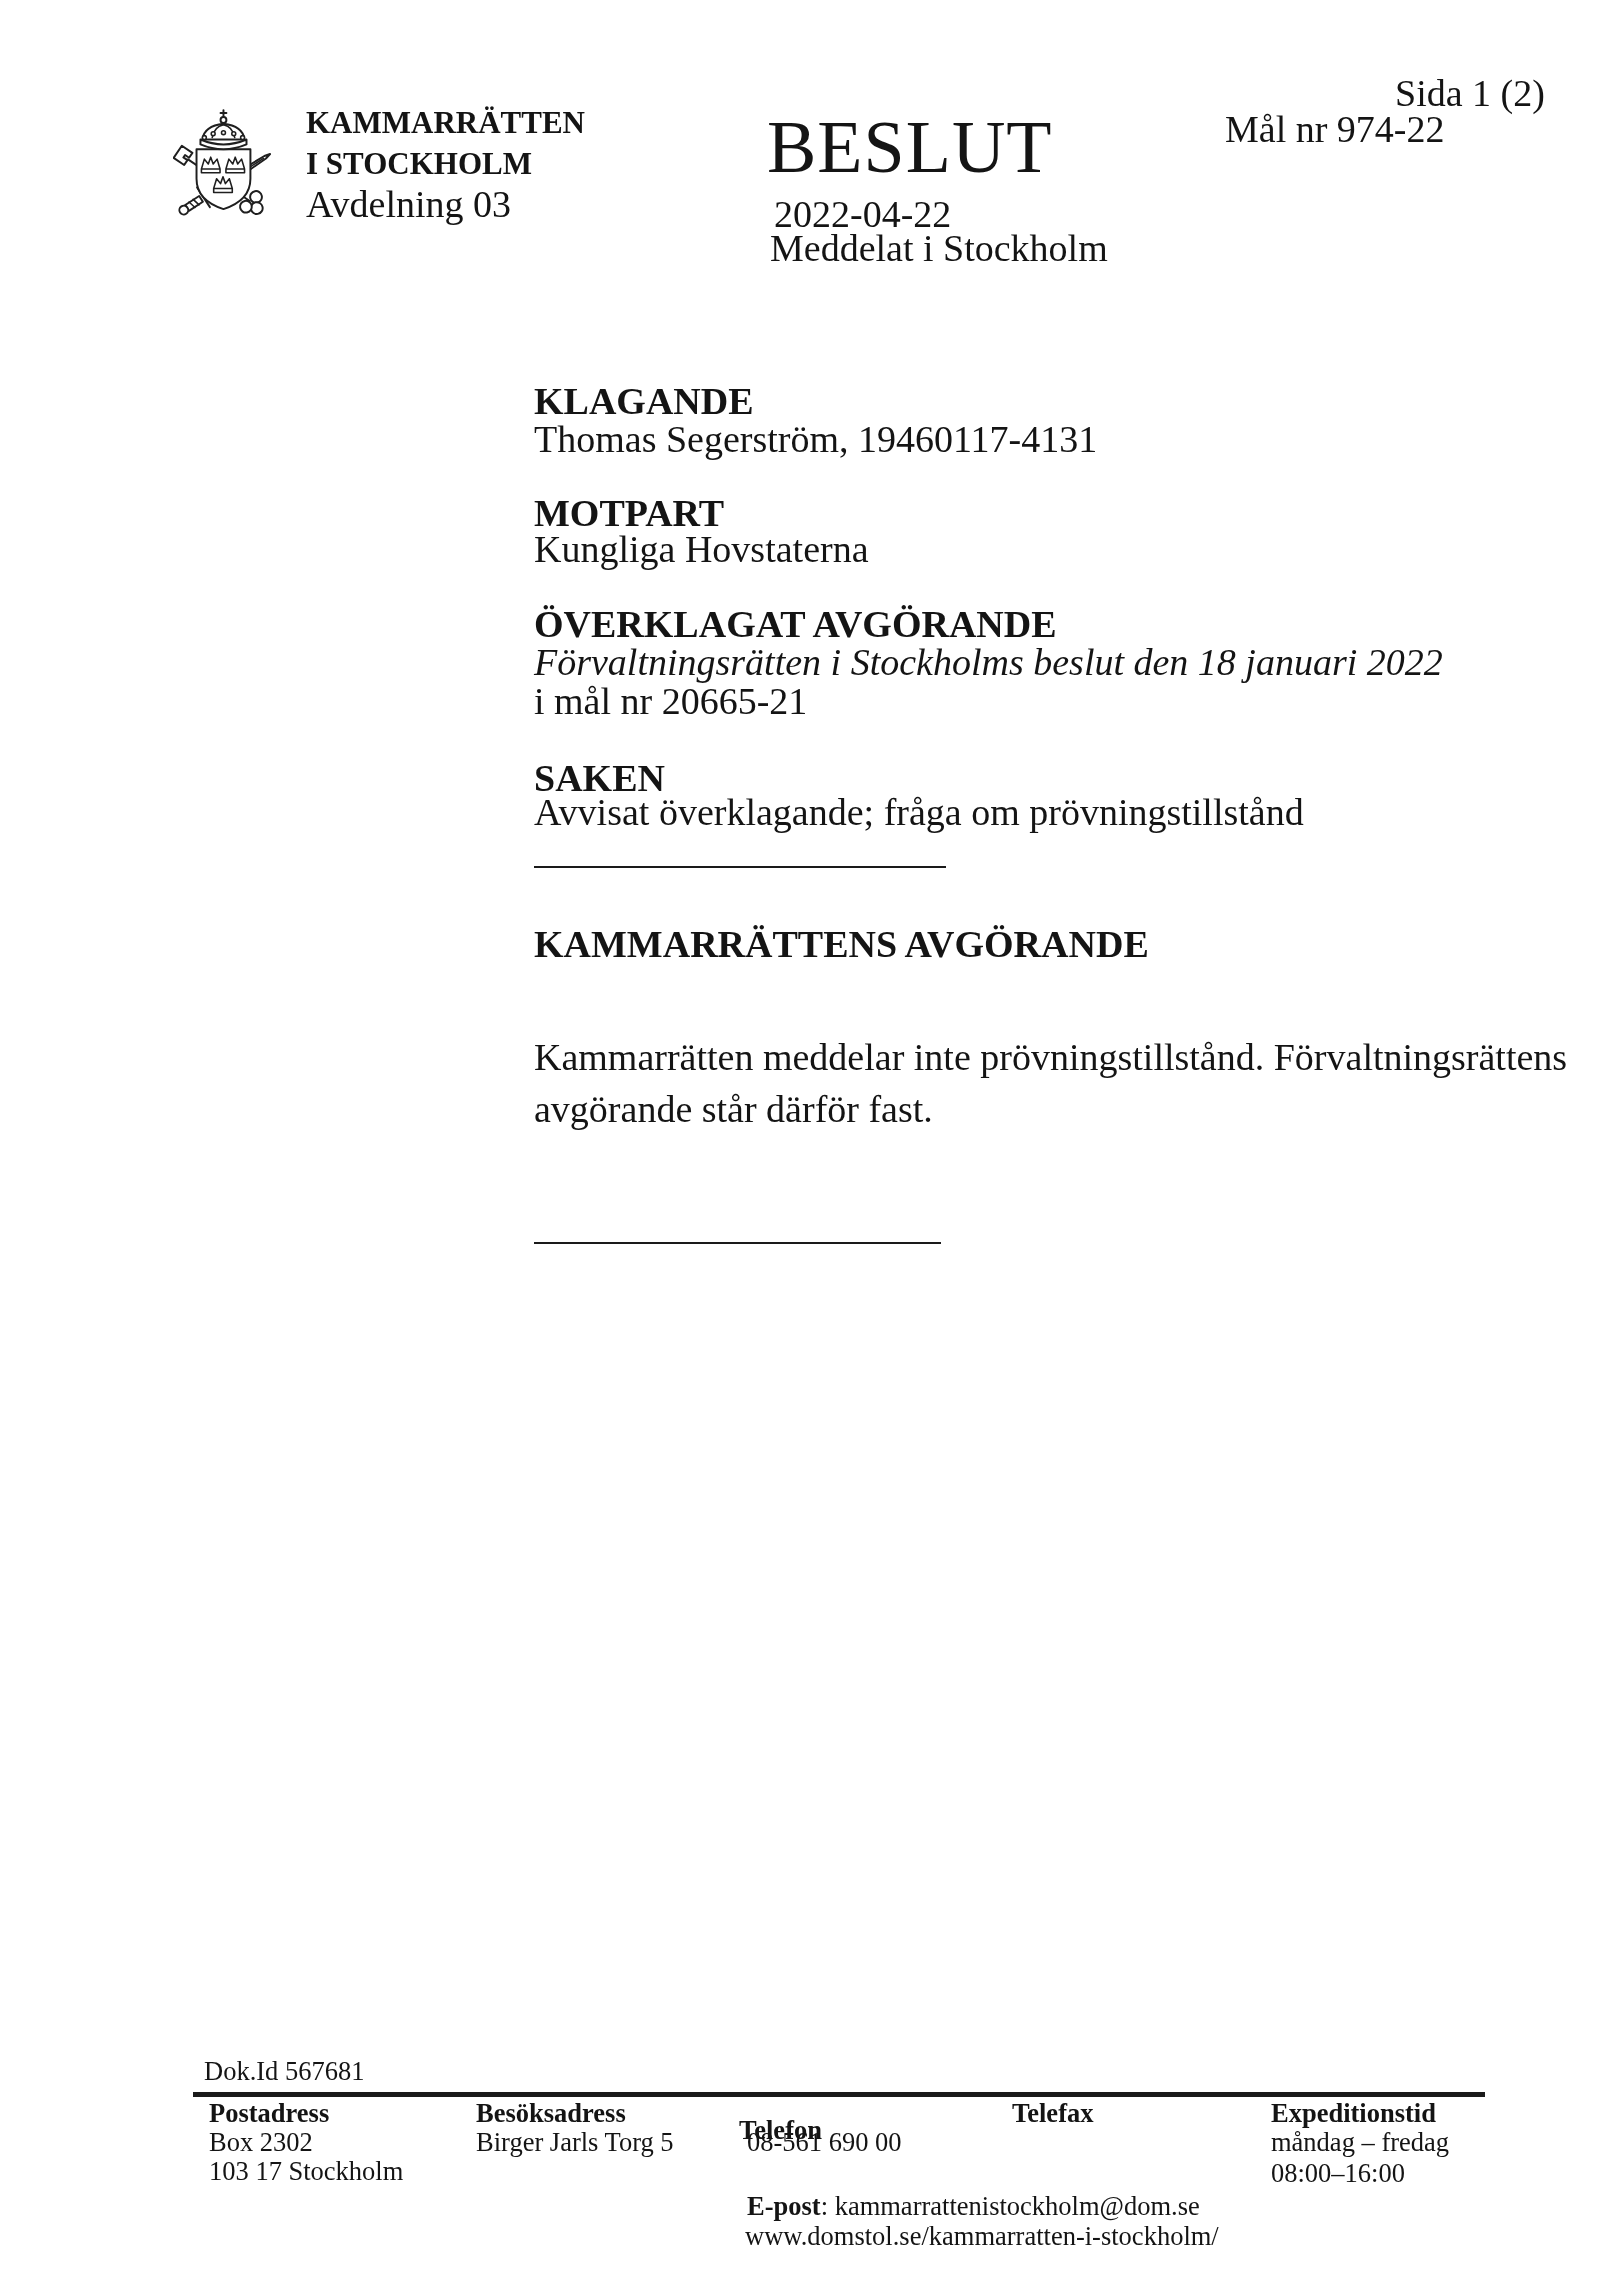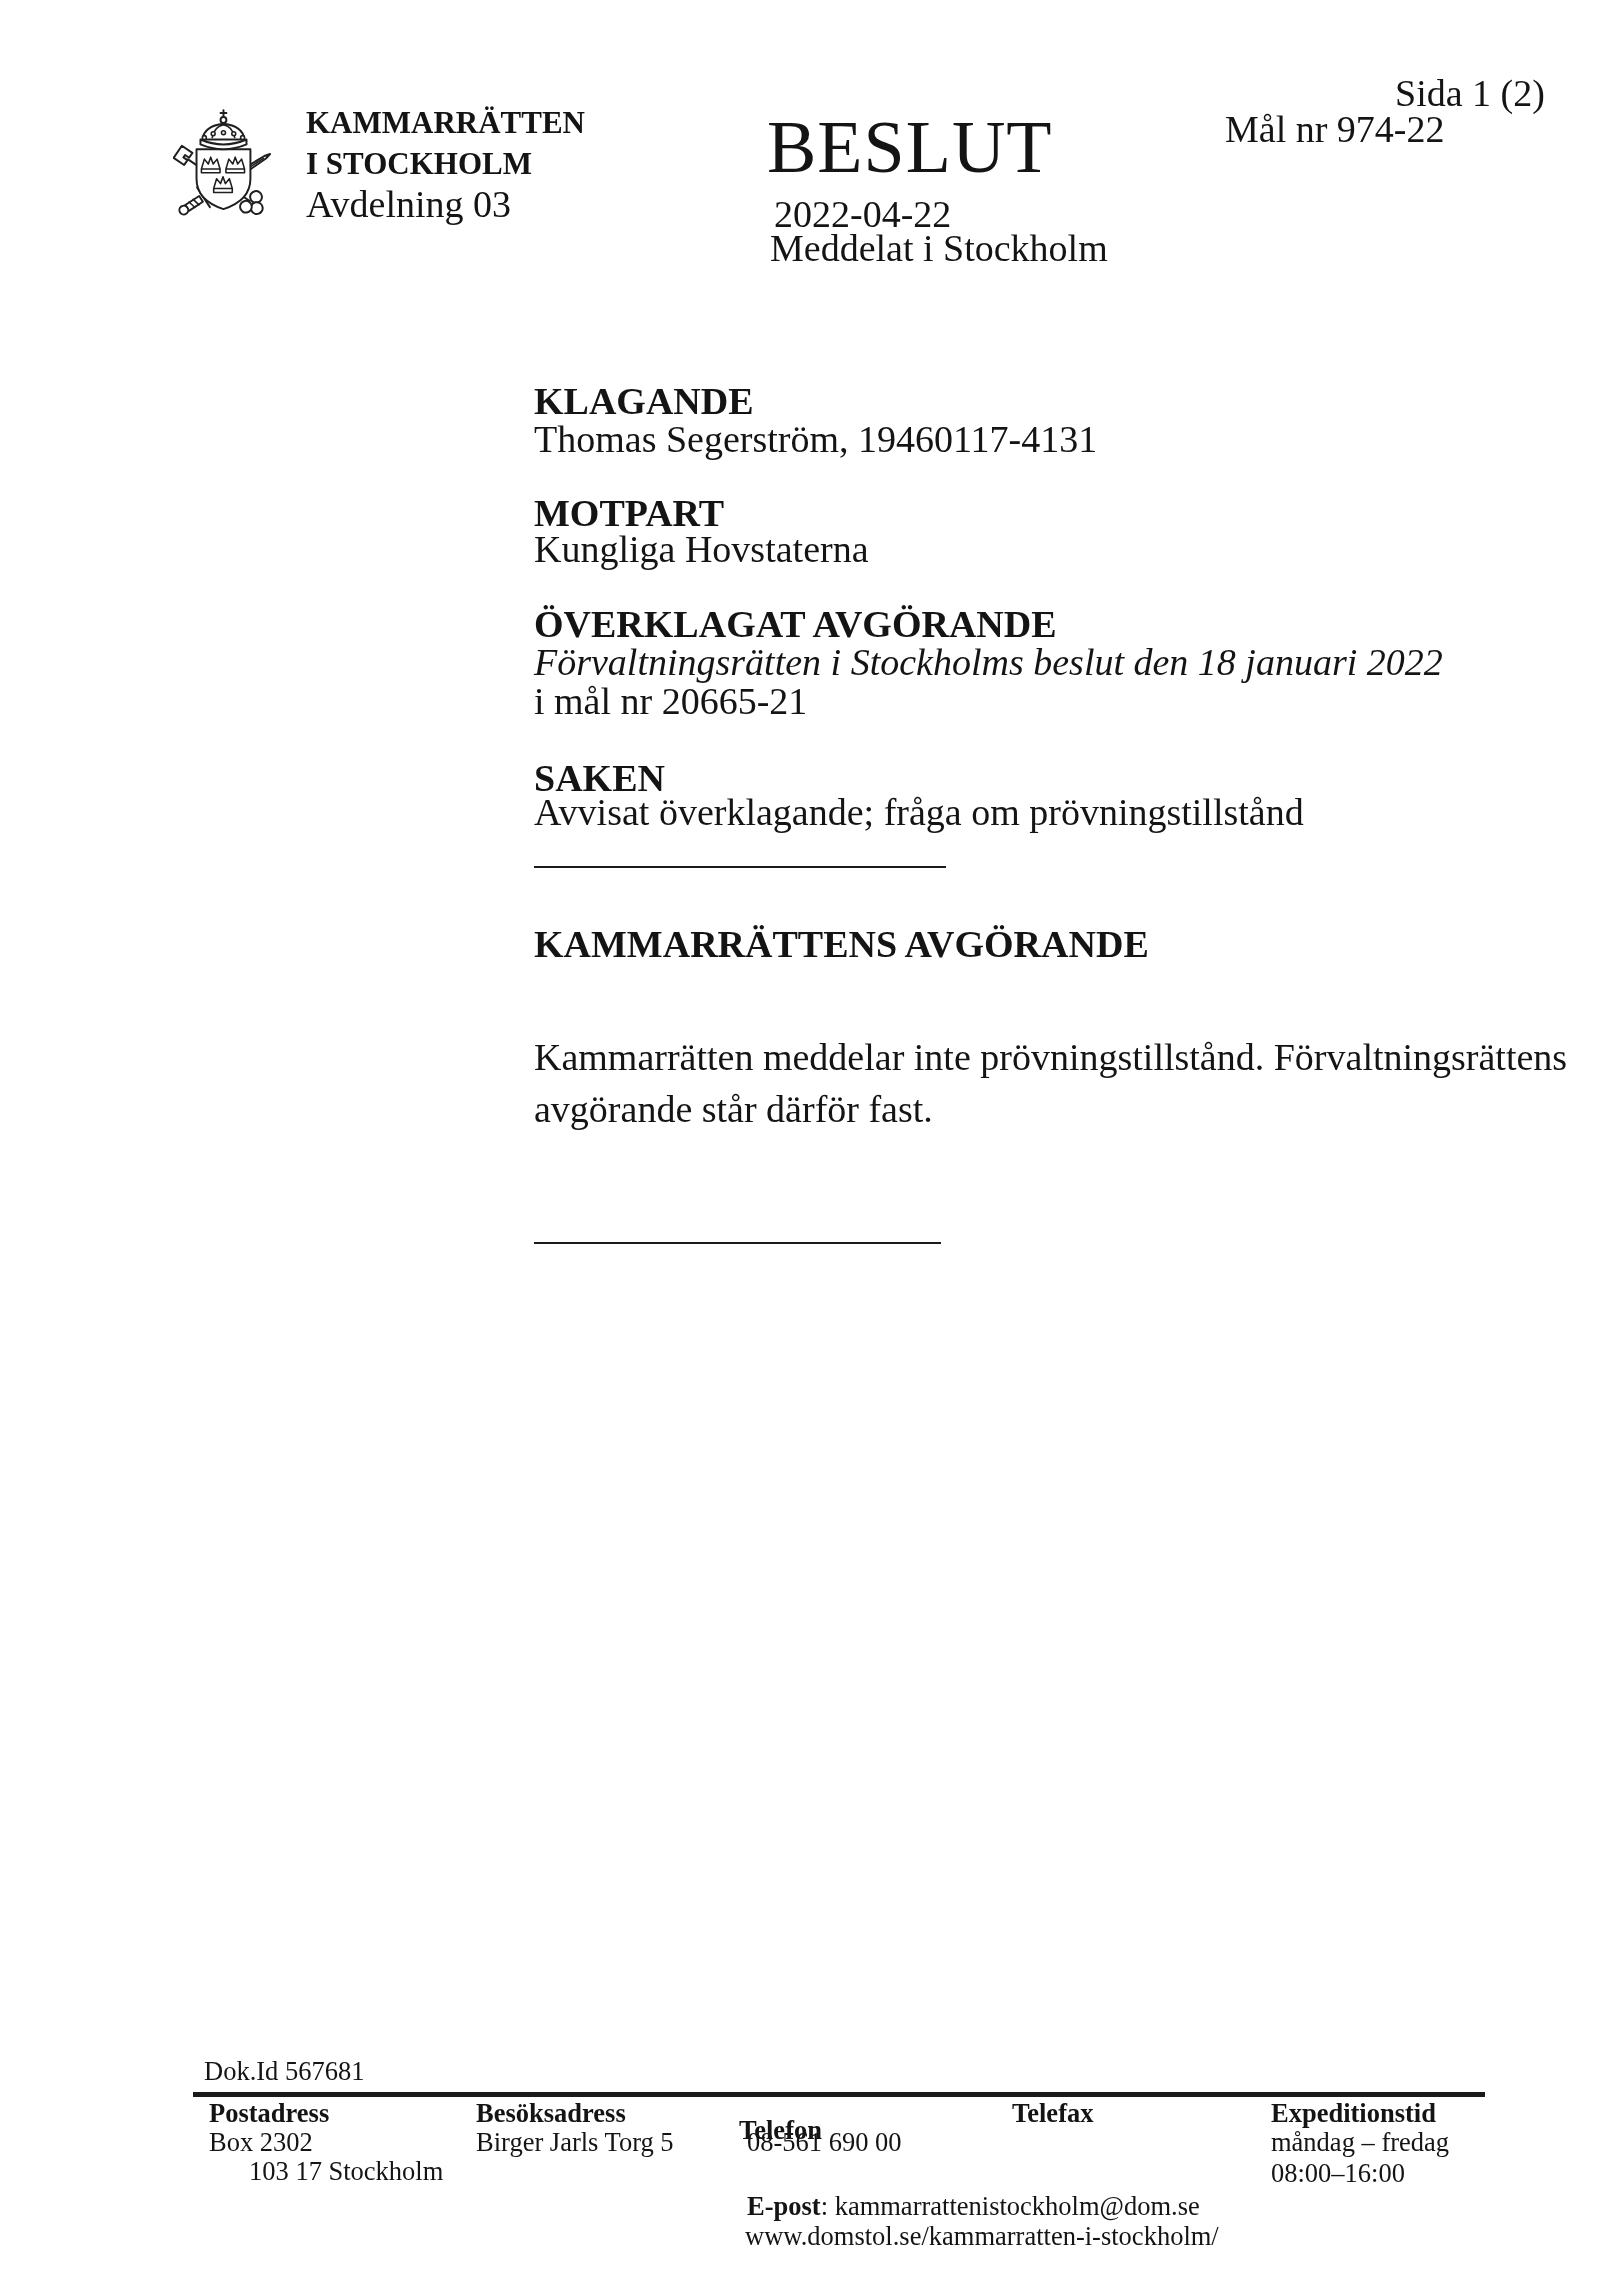--- a/index.html
+++ b/index.html
@@ -106,21 +106,21 @@
   <div class="t s31" style="left:534px;top:1090px;">avgörande står därför fast.</div>
 
   <div class="rule" style="left:534px;top:1242px;width:407px;height:2px;"></div>
 
   <div class="t s27" style="left:204px;top:2058px;">Dok.Id 567681</div>
   <div class="rule" style="left:193px;top:2092px;width:1292px;height:4.9px;"></div>
 
   <div>
     <div class="t s27 b" style="left:209px;top:2100px;">Postadress</div>
     <div class="t s27" style="left:209px;top:2129px;">Box 2302</div>
-    <div class="t s27" style="left:209px;top:2158px;margin-left:40px;">103 17 Stockholm</div>
+    <div class="t s27" style="left:209px;top:2158px;">103 17 Stockholm</div>
   </div>
 
   <div>
     <div class="t s27 b" style="left:476px;top:2100px;">Besöksadress</div>
     <div class="t s27" style="left:476px;top:2129px;">Birger Jarls Torg 5</div>
   </div>
 
   <div>
     <div class="t s27 b" style="left:739px;top:2100px;margin-top:17px;">Telefon</div>
     <div class="t s27" style="left:747px;top:2129px;">08-561 690 00</div>

